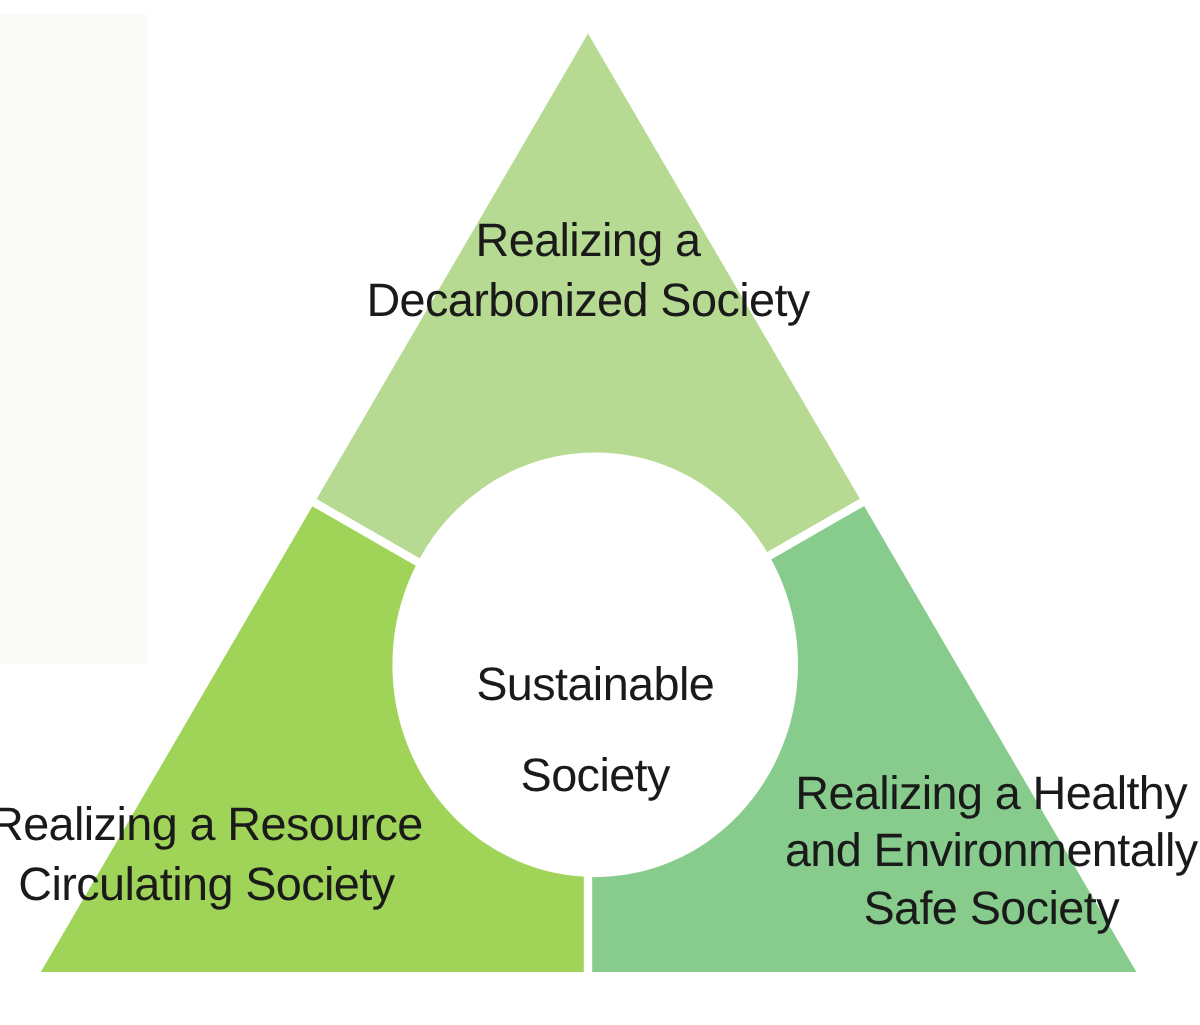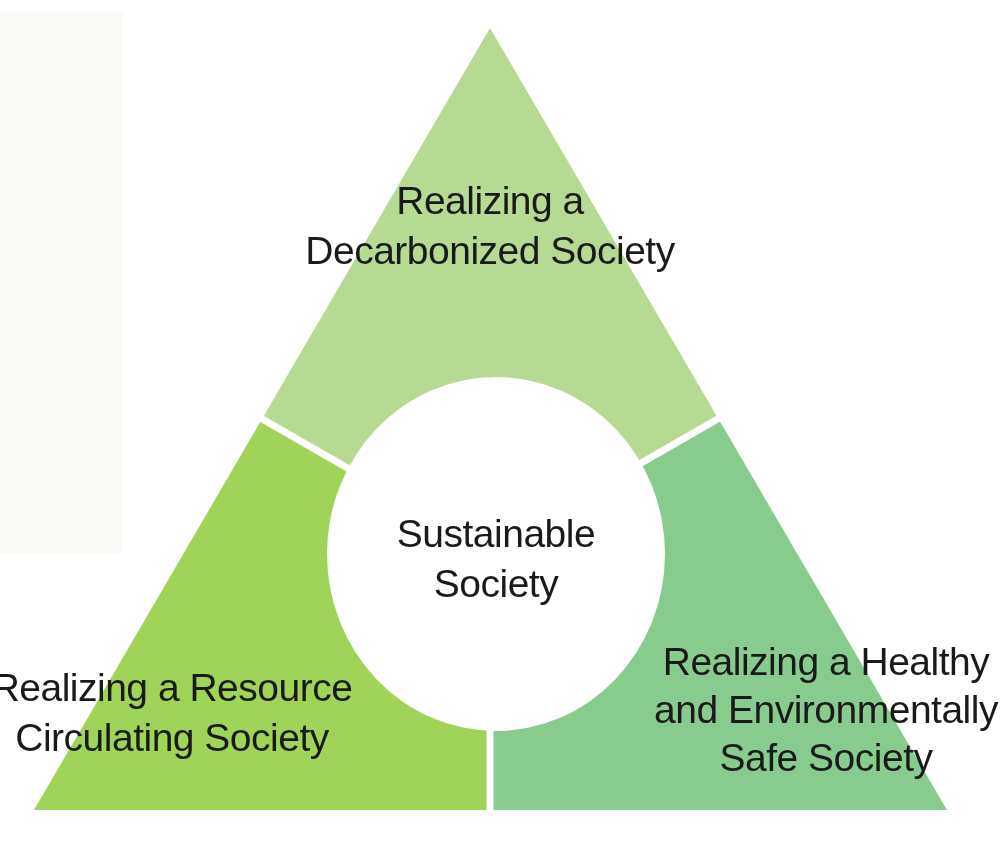--- a/index.html
+++ b/index.html
@@ -30,21 +30,21 @@
   .label {
     position: absolute;
     text-align: center;
     white-space: pre-line;
     font-size: 39px;
     line-height: 50px;
     letter-spacing: -0.5px;
   }
   .label-top-title    { left: 190px; top: 128px; width: 600px; margin-top: 48px; }
   .label-top-subtitle { left: 190px; top: 257px; width: 600px; }
-  .label-center       { left: 246px; top: 509px; width: 500px; line-height: 50px; }
+  .label-center       { left: 246px; top: 533px; width: 500px; line-height: 76px; }
   .label-bottom-left  { left: -128px; top: 663px; width: 600px; }
   .label-bottom-right { left: 526px; top: 638px; width: 600px; line-height: 48px; }
 </style>
 </head>
 <body>
 
 <div class="stage" style="color: rgb(26, 26, 26);">
 
   <div class="side-panel" style="background-color: rgb(250, 250, 246);"></div>
 

